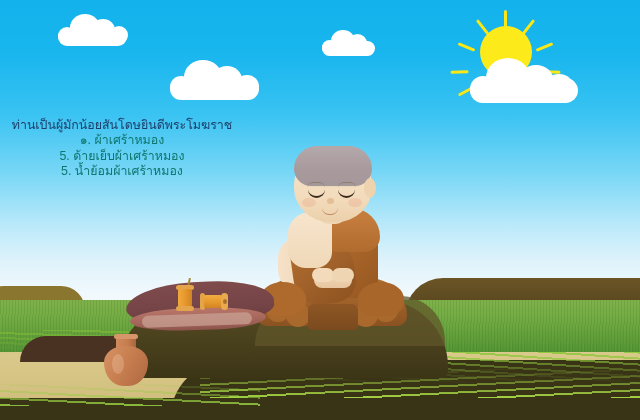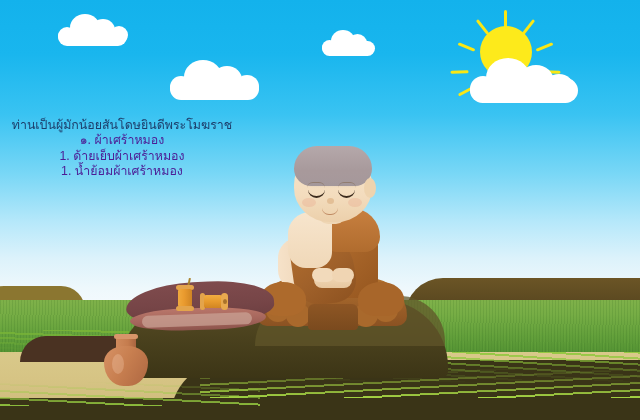--- a/index.html
+++ b/index.html
@@ -114,21 +114,21 @@
     line-height:26px;
     margin:0 0 5px 0;
   }
   .bodyline{
     font-size:12.4px;line-height:15.4px;
     color:#1d3e6b;
     white-space:nowrap;
   }
   .listline{
     font-size:12.4px;line-height:15.4px;
-    color:#4c1d95;
+    color:#0f766e;
     white-space:nowrap;
   }
 </style>
 </head>
 <body>
 
 <div id="scene">
 
   <div class="sky"></div>
 
@@ -321,17 +321,17 @@
     <div style="position:absolute;left:0px;top:12px;width:44px;height:40px;
          border-radius:46% 46% 44% 44%/40% 40% 58% 58%;
          background:linear-gradient(120deg,#d79265 0%, #c87f50 45%, #ae6741 100%);"></div>
     <div style="position:absolute;left:8px;top:20px;width:12px;height:20px;border-radius:50%;
          background:rgba(255,225,200,.25);"></div>
   </div>
 
   <div id="textblock">
     <div class="bodyline">ท่านเป็นผู้มักน้อยสันโดษยินดีพระโมฆราช</div>
     <div class="listline">๑. ผ้าเศร้าหมอง</div>
-    <div class="listline">1. ด้ายเย็บผ้าเศร้าหมอง</div>
-    <div class="listline">1. น้ำย้อมผ้าเศร้าหมอง</div>
+    <div class="listline">5. ด้ายเย็บผ้าเศร้าหมอง</div>
+    <div class="listline">5. น้ำย้อมผ้าเศร้าหมอง</div>
   </div>
 
 </div>
 
 </body></html>

